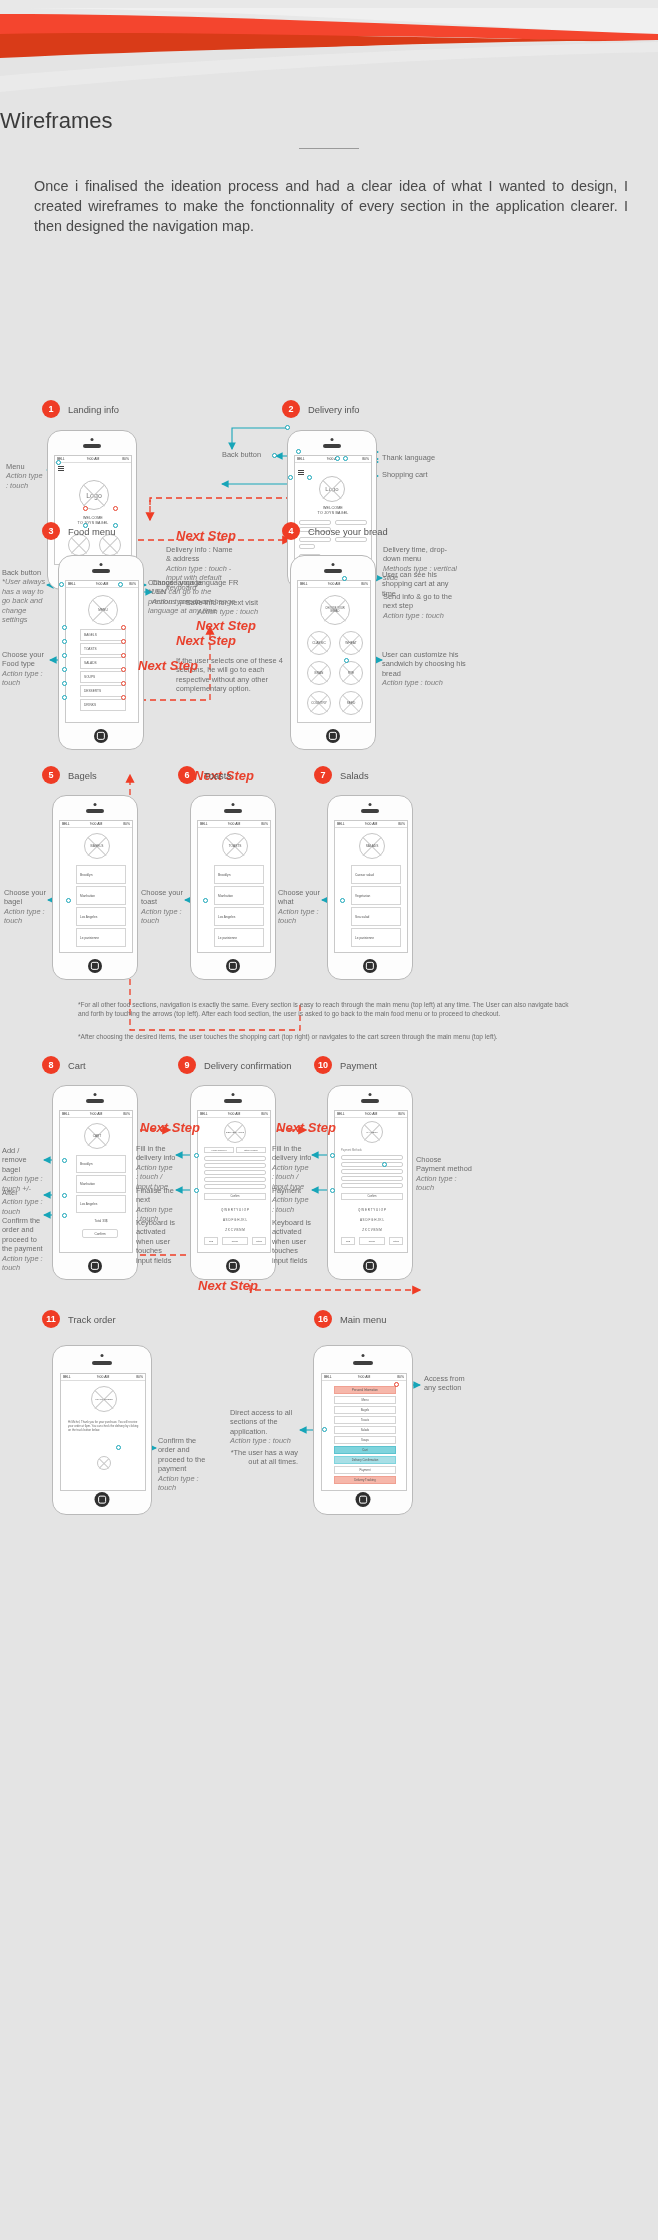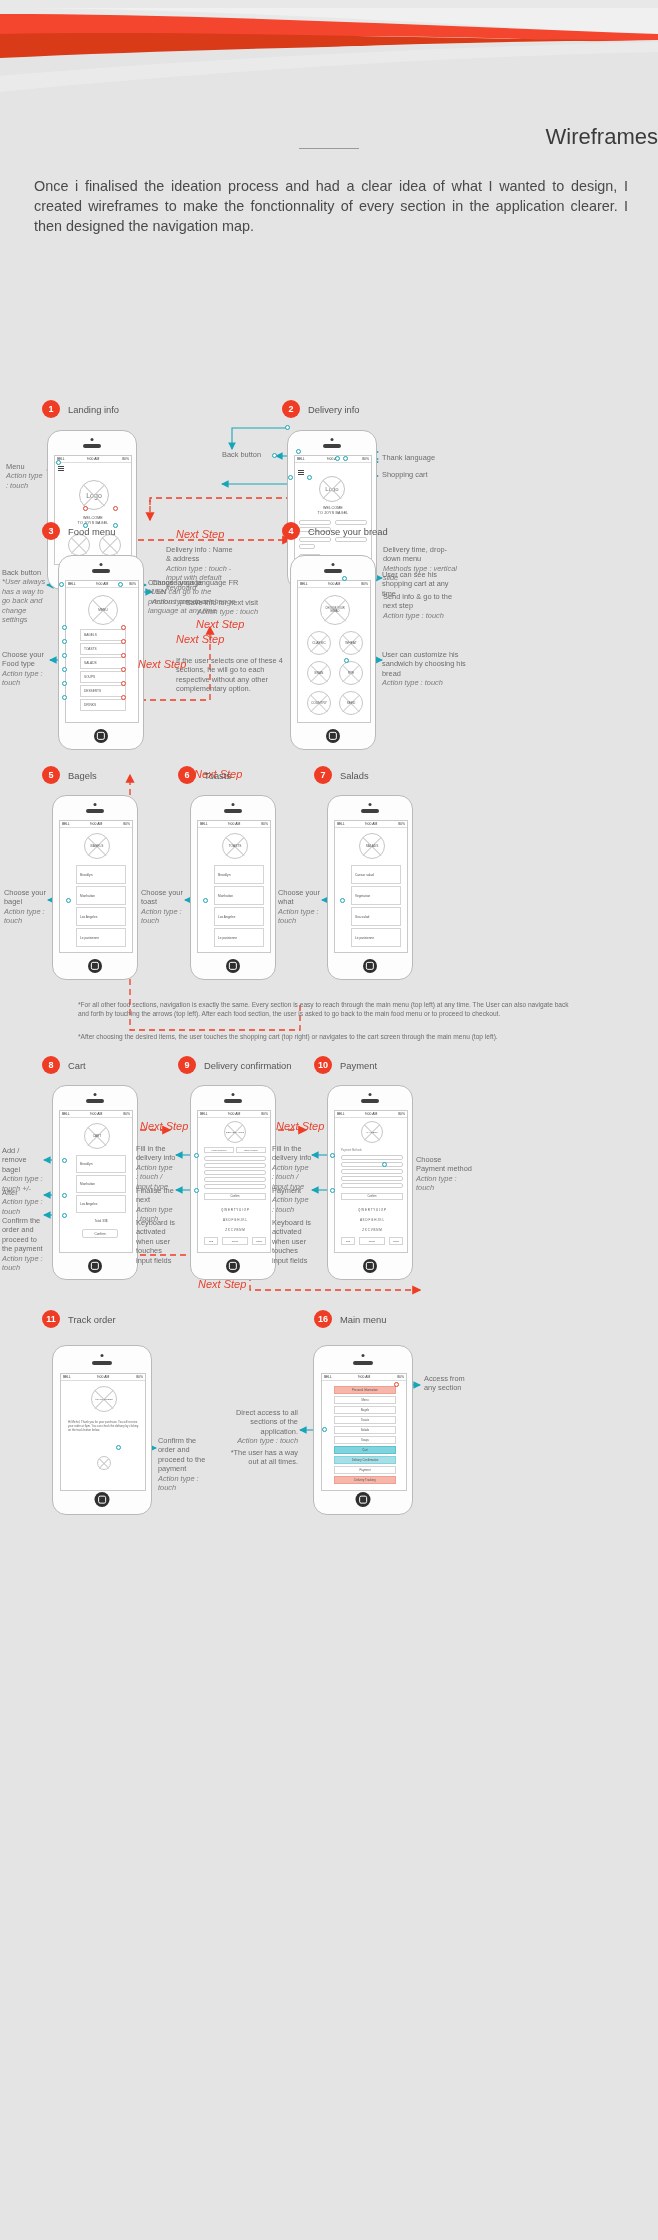--- a/index.html
+++ b/index.html
@@ -7,21 +7,21 @@
     width: 658px; height: 2240px;
     background: #e4e4e4;
     font-family: "Liberation Sans", sans-serif;
     position: relative;
     overflow: hidden;
     color: #555;
   }
   .hero { position: absolute; top:0; left:0; width:658px; height:110px; overflow:hidden; }
   .page-title {
     position: absolute; top: 108px; left: 0; width: 658px;
-    text-align: right; font-size: 22px; color: #3b3b3b; font-weight: 400; margin-top: 16px;
+    text-align: left; font-size: 22px; color: #3b3b3b; font-weight: 400;
   }
   .title-rule {
     position:absolute; top:148px; left:299px; width:60px; height:1px; background:#9a9a9a;
   }
   .intro {
     position:absolute; top:176px; left:34px; width:594px;
     font-size:14.4px; line-height:20px; color:#4a4a4a; text-align:justify;
   }
 
   
@@ -57,21 +57,21 @@
       background: linear-gradient(#444 0 20%, transparent 20% 40%, #444 40% 60%, transparent 60% 80%, #444 80% 100%); }
   .field { position:absolute; border:1px solid #cfcfcf; border-radius:2px; background:#fff; }
   .tinylabel { position:absolute; font-size:2.6px; color:#888; }
   .listrow { position:absolute; border:1px solid #d4d4d4; background:#fff; font-size:3.2px;
       color:#555; display:flex; align-items:center; padding-left:3px; }
 
   
   .note { position:absolute; font-size:7.4px; line-height:9.4px; color:#6d6d6d; }
   .note b { font-weight:400; }
   .note i { font-style:italic; color:#7c7c7c; }
-  .step { position:absolute; font-size:11px; font-style:italic; color:#e8422e; font-weight:normal; }
+  .step { position:absolute; font-size:13px; font-style:italic; color:#e8422e; font-weight:bold; }
   .badge { position:absolute; width:18px; height:18px; border-radius:50%; background:#ef3c25;
       color:#fff; font-size:9px; display:flex; align-items:center; justify-content:center; font-weight:bold; }
   .sect-title { position:absolute; font-size:9.4px; color:#555; }
   .foot { position:absolute; font-size:6.6px; line-height:9px; color:#6f6f6f; }
   svg.lines { position:absolute; top:0; left:0; width:658px; height:2240px; pointer-events:none; }
 </style>
 </head>
 <body>
 
 <div class="hero">
@@ -622,18 +622,18 @@
   <div class="home" style="bottom:7px;width:15px;height:15px"></div>
 </div>
 <div class="hotspot" style="top:1445px;left:116px"></div>
 <div class="hotspot" style="top:1427px;left:322px"></div>
 <div class="hotspot red" style="top:1382px;left:394px"></div>
 
 <div class="note" style="top:1436px;left:158px;width:56px">
   <b>Confirm the order and proceed to the payment</b><br>
   <i>Action type : touch</i>
 </div>
-<div class="note" style="top:1408px;left:230px;width:68px;text-align:right">
+<div class="note" style="top:1408px;left:230px;width:68px;">
   <b>Direct access to all sections of the application.</b><br>
   <i>Action type : touch</i>
 </div>
 <div class="note" style="top:1448px;left:230px;width:68px;text-align:right">*The user has a way out at all times.</div>
 <div class="note" style="top:1374px;left:424px;width:52px">Access from any section</div>
 
 </body></html>

